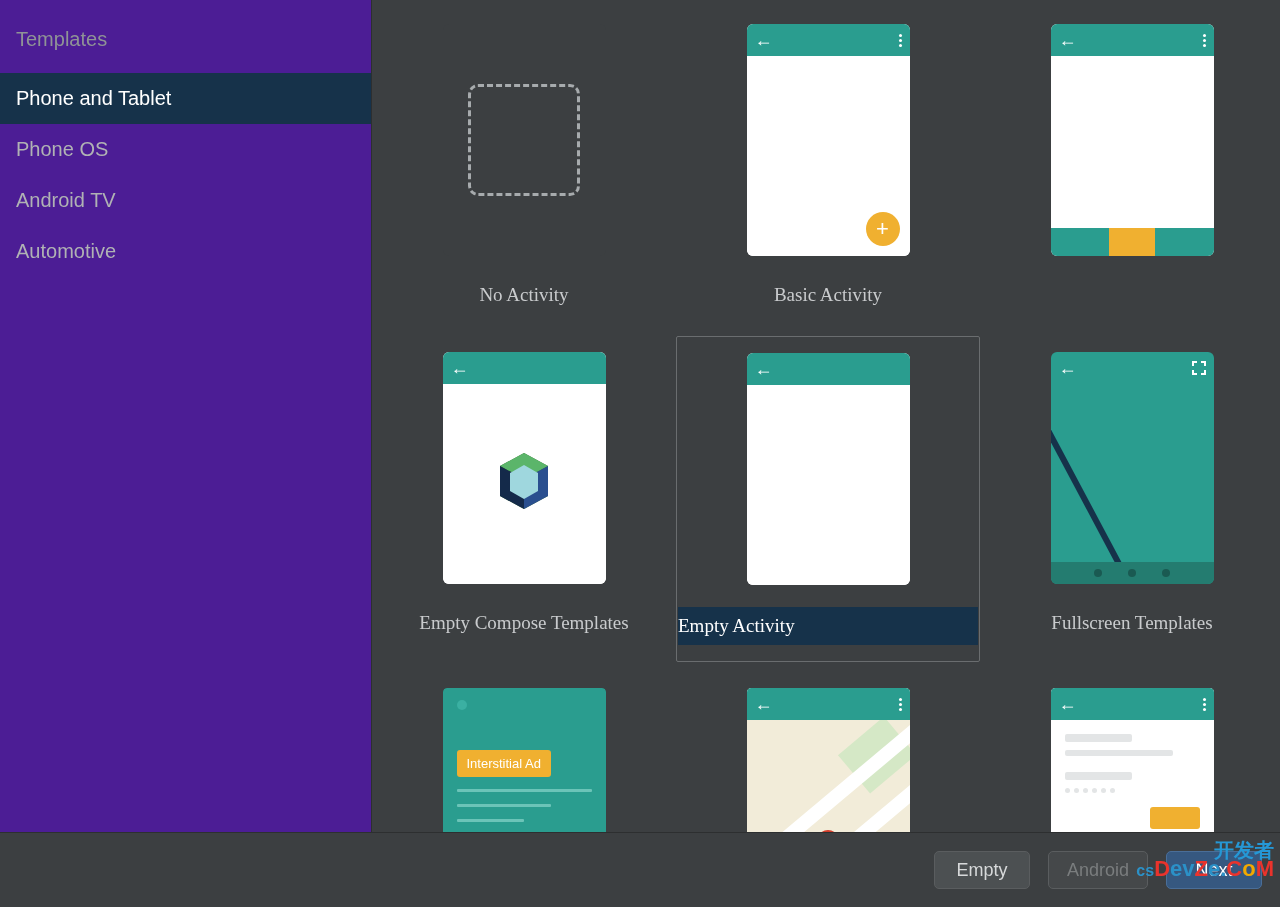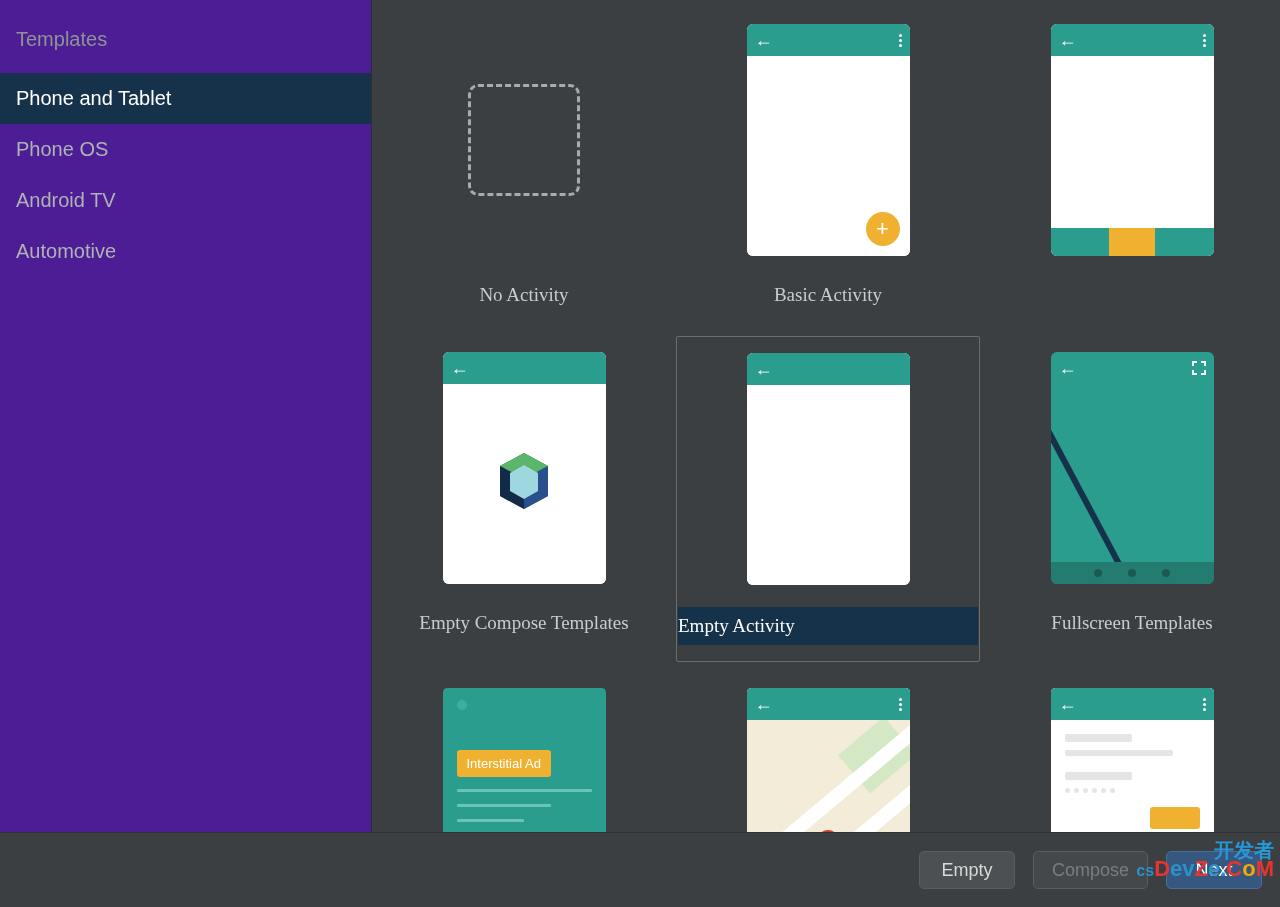--- a/index.html
+++ b/index.html
@@ -410,21 +410,21 @@
 
     </div>
   </div>
 </div>
 
 <div class="footer">
   <div class="btn">
       <span>Empty</span>
     </div>
   <div class="btn disabled">
-      <span>Compose</span>
+      <span>Android</span>
     </div>
   <div class="btn primary">
       <span>Next</span>
     </div>
 </div>
 
 <div class="watermark">
   <div class="wm-top">开发者</div>
   <div class="wm-bottom"><span class="c2" style="font-size:16px;">cs</span><span class="c1">D</span><span class="c2">ev</span><span class="c1">Z</span><span class="c2">e.</span><span class="c1">C</span><span class="c3">o</span><span class="c1">M</span></div>
 </div>

